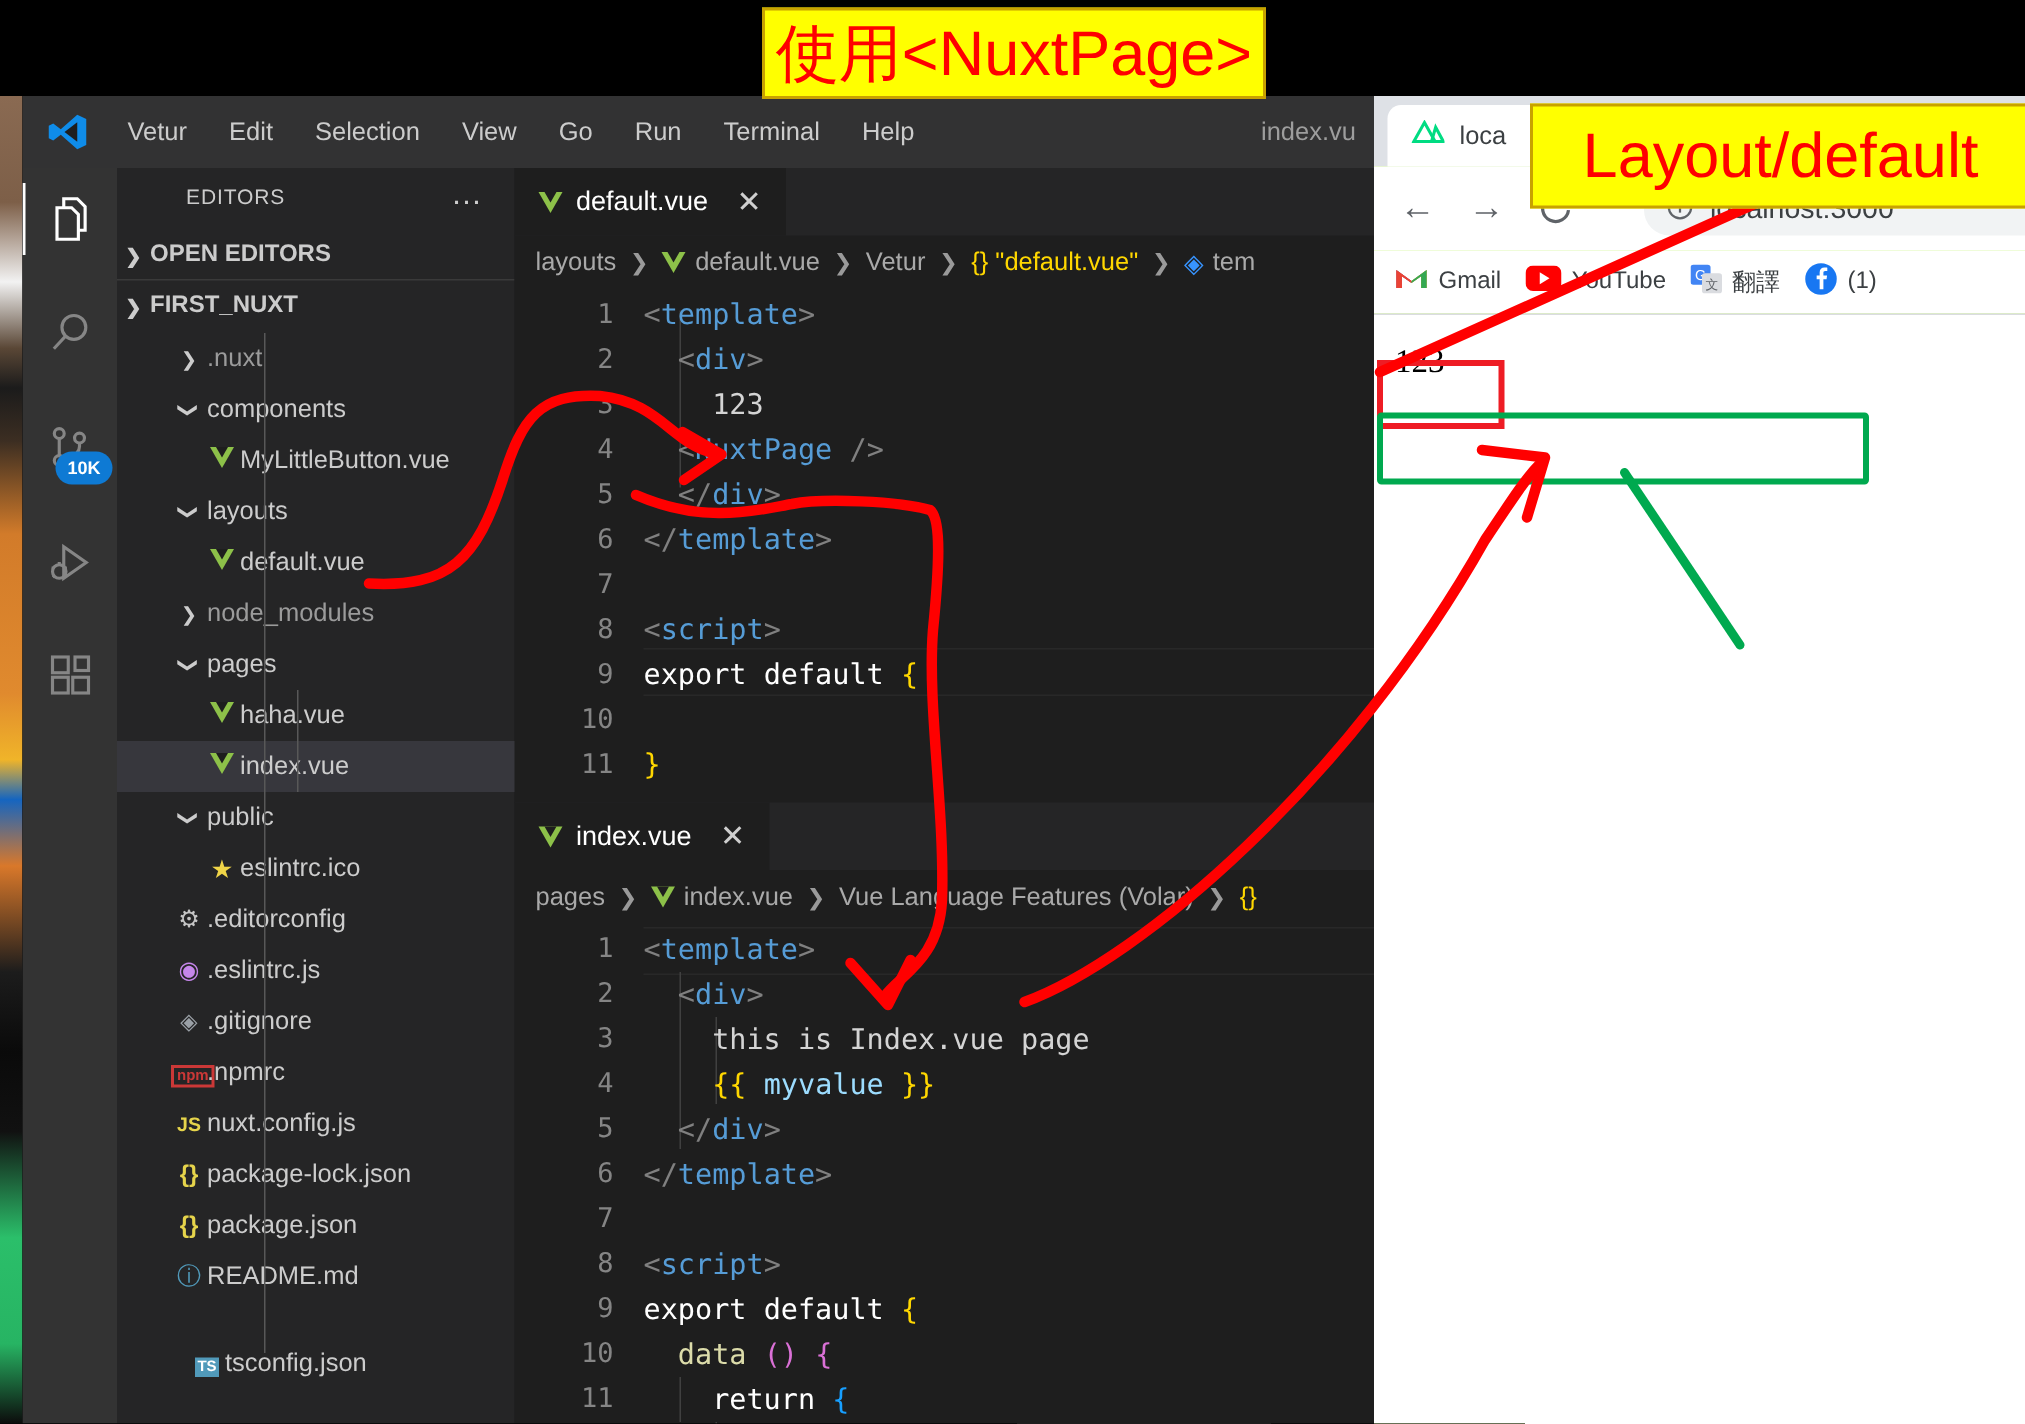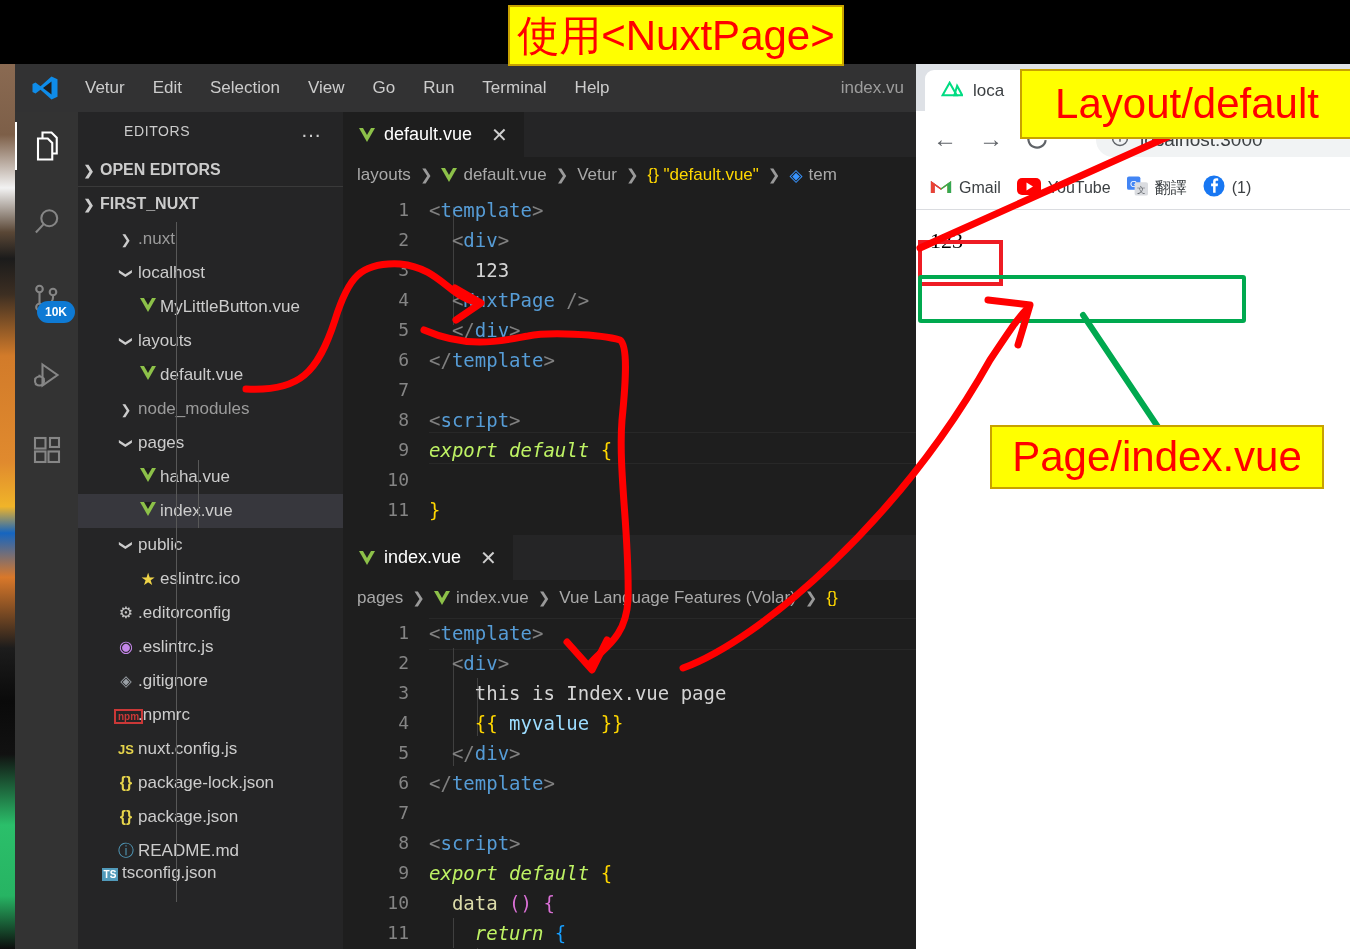--- a/index.html
+++ b/index.html
@@ -55,21 +55,21 @@
   .tab-title{color:#ffffff;font-size:18px;}
   .tab-close{color:#cfcfcf;font-size:20px;margin-left:10px;font-weight:300;}
   .breadcrumb{position:absolute;left:14px;height:32px;display:flex;align-items:center;gap:6px;
     color:#a9a9a9;font-size:17px;white-space:nowrap;}
   .bc-sep{color:#9a9a9a;font-size:15px;margin:0 3px;}
   .ln{position:absolute;width:48px;text-align:right;color:#858585;font-family:"DejaVu Sans Mono",monospace;font-size:18px;line-height:30px;}
   .codeline{position:absolute;left:86px;font-family:"DejaVu Sans Mono",monospace;font-size:19px;line-height:30px;white-space:pre;color:#d4d4d4;}
   .t-tag{color:#569cd6;}
   .t-punc{color:#808080;}
   .t-txt{color:#d4d4d4;}
-  .t-kw{color:#bef264;font-style:italic;}
+  .t-kw{color:#ffffff;}
   .t-brace{color:#ffd700;}
   .t-brace2{color:#da70d6;}
   .t-brace3{color:#179fff;}
   .t-fn{color:#dcdcaa;}
   .t-mus{color:#9cdcfe;}
   .indentguide{position:absolute;width:1px;background:#404040;}
   .curline{position:absolute;left:86px;height:30px;border-top:1px solid #282828;border-bottom:1px solid #282828;}
 
   
   .browser{position:absolute;left:916px;top:64px;width:434px;height:885px;background:#bef264;}
@@ -183,21 +183,21 @@
         <span>FIRST_NUXT</span>
       </div>
 
       <div class="tree" id="file-tree">
           <div class="row" style="top:110px;padding-left:36px;color:#9b9b9b">
             <span class="ic"><span class="chev">❯</span></span>
             <span>.nuxt</span>
           </div>
           <div class="row" style="top:144px;padding-left:36px;color:#cccccc">
             <span class="ic"><span class="chev" style="transform:rotate(90deg)">❯</span></span>
-            <span>localhost</span>
+            <span>components</span>
           </div>
           <div class="row" style="top:178px;padding-left:58px;color:#cccccc">
             <span class="ic"><span class="vue-ic"></span></span>
             <span>MyLittleButton.vue</span>
           </div>
           <div class="row" style="top:212px;padding-left:36px;color:#cccccc">
             <span class="ic"><span class="chev" style="transform:rotate(90deg)">❯</span></span>
             <span>layouts</span>
           </div>
           <div class="row" style="top:246px;padding-left:58px;color:#cccccc">
@@ -253,21 +253,21 @@
             <span>package-lock.json</span>
           </div>
           <div class="row" style="top:688px;padding-left:36px;color:#cccccc">
             <span class="ic"><span style="color:#e6d44b;font-size:16px;font-weight:bold">{}</span></span>
             <span>package.json</span>
           </div>
           <div class="row" style="top:722px;padding-left:36px;color:#cccccc">
             <span class="ic"><span style="color:#519aba;font-size:16px">ⓘ</span></span>
             <span>README.md</span>
           </div>
-          <div class="row" style="top:744px;padding-left:20px;color:#cccccc">
+          <div class="row" style="top:780px;padding-left:48px;color:#cccccc">
             <span class="ic"><span style="color:#fff;background:#519aba;font-size:10px;font-weight:bold;padding:1px 2px;">TS</span></span>
             <span>tsconfig.json</span>
           </div>
           <div class="guide" style="left:98px;top:110px;height:680px;"></div>
           <div class="guide" style="left:120px;top:348px;height:68px;"></div>
         </div>
     </div>
 
     <div class="editor" style="left:328px;top:48px;width:573px;height:423px;">
       <div class="tabbar"></div>
@@ -467,15 +467,14 @@
       <path d="M683,668 C760,640 900,520 990,360 C1010,330 1018,318 1026,310"></path>
       <path d="M988,300 L1030,305 L1018,345"></path>
     </g>
     <g stroke="#00a94f" stroke-width="6" fill="none" stroke-linecap="round">
       <path d="M1083,315 L1160,430"></path>
     </g>
   </svg>
 
   <div class="annot big" style="left:508px;top:5px;width:332px;height:57px;">使用&lt;NuxtPage&gt;</div>
   <div class="annot big" style="left:1020px;top:69px;width:330px;height:66px;">Layout/default</div>
-  <div class="annot big" style="left:990px;top:425px;width:330px;height:60px;">Page/index.vue</div>
 
 </div>
 
 </body></html>

